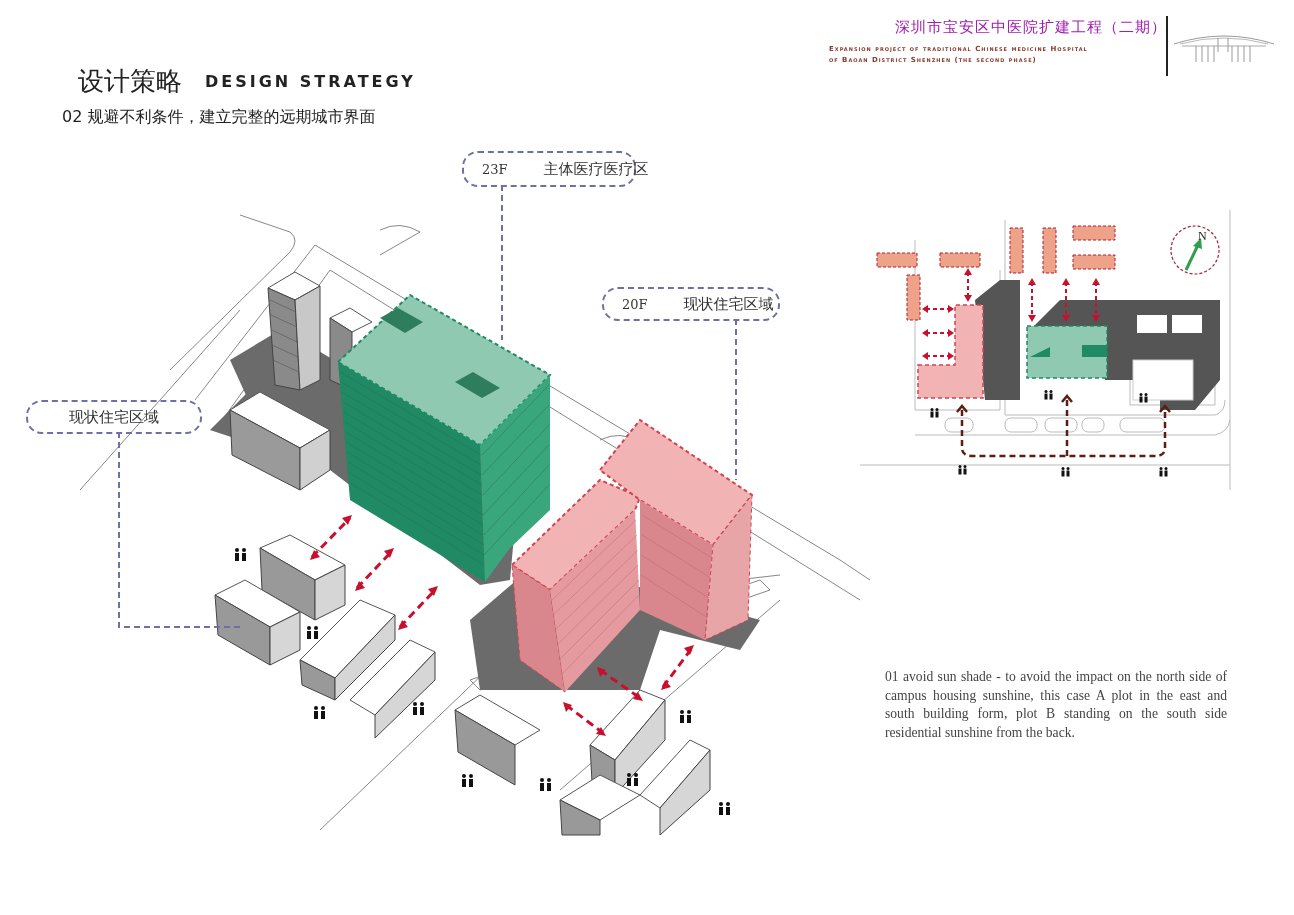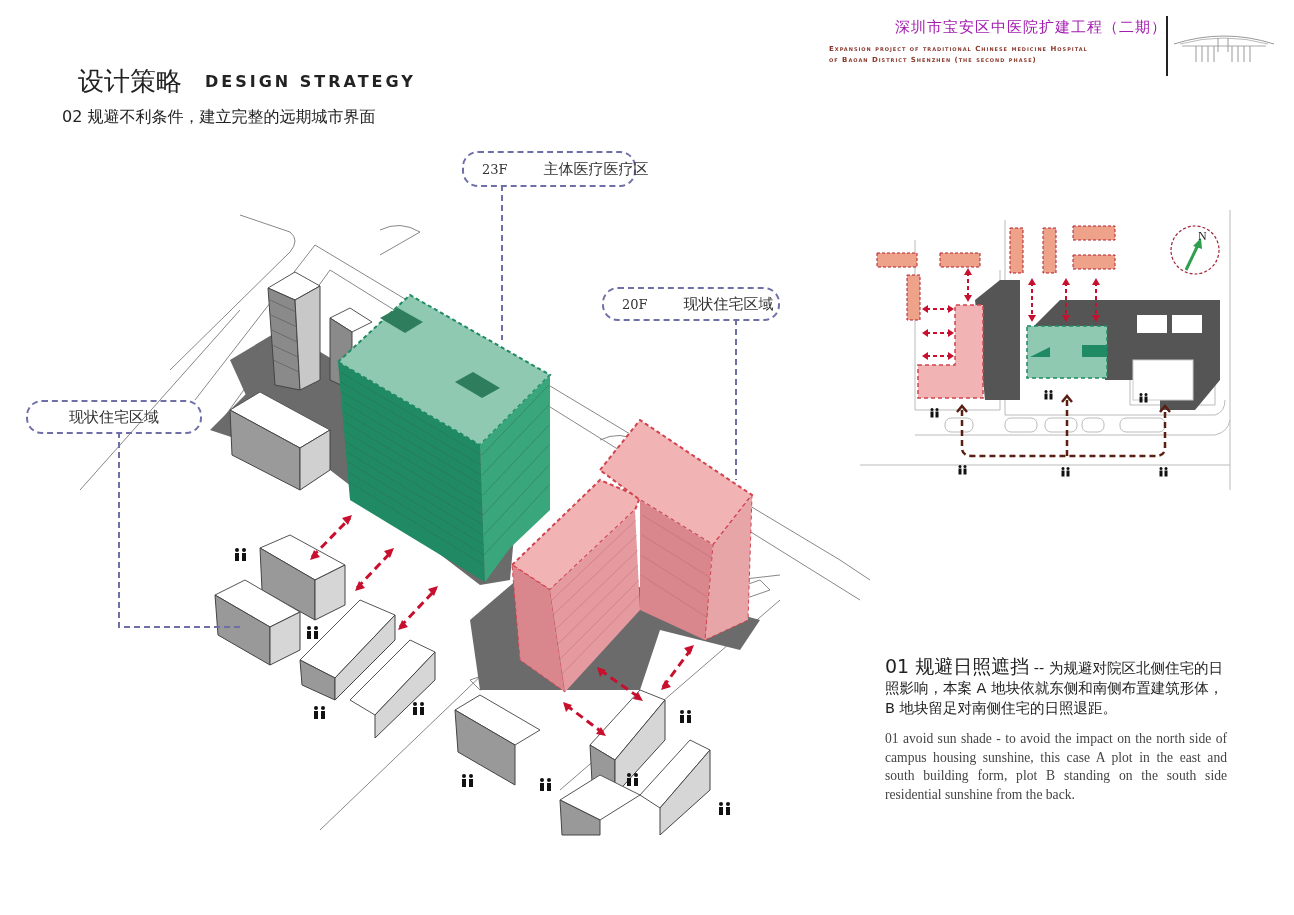--- a/index.html
+++ b/index.html
@@ -383,17 +383,14 @@
 </div>
 <div class="abs callout c2">
   <span class="fl">20F</span>
   <span>现状住宅区域</span>
 </div>
 <div class="abs callout c3" style="justify-content:center;">
   <span>现状住宅区域</span>
 </div>
 
 <div class="abs desc">
-  <div class="desc-cn">
-    <span class="lead">01 规避日照遮挡</span><span> -- 为规避对院区北侧住宅的日照影响，本案 A 地块依就东侧和南侧布置建筑形体，B 地块留足对南侧住宅的日照退距。</span>
-  </div>
   <div class="desc-en">01 avoid sun shade - to avoid the impact on the north side of campus housing sunshine, this case A plot in the east and south building form, plot B standing on the south side residential sunshine from the back.</div>
 </div>
 
 </body></html>

